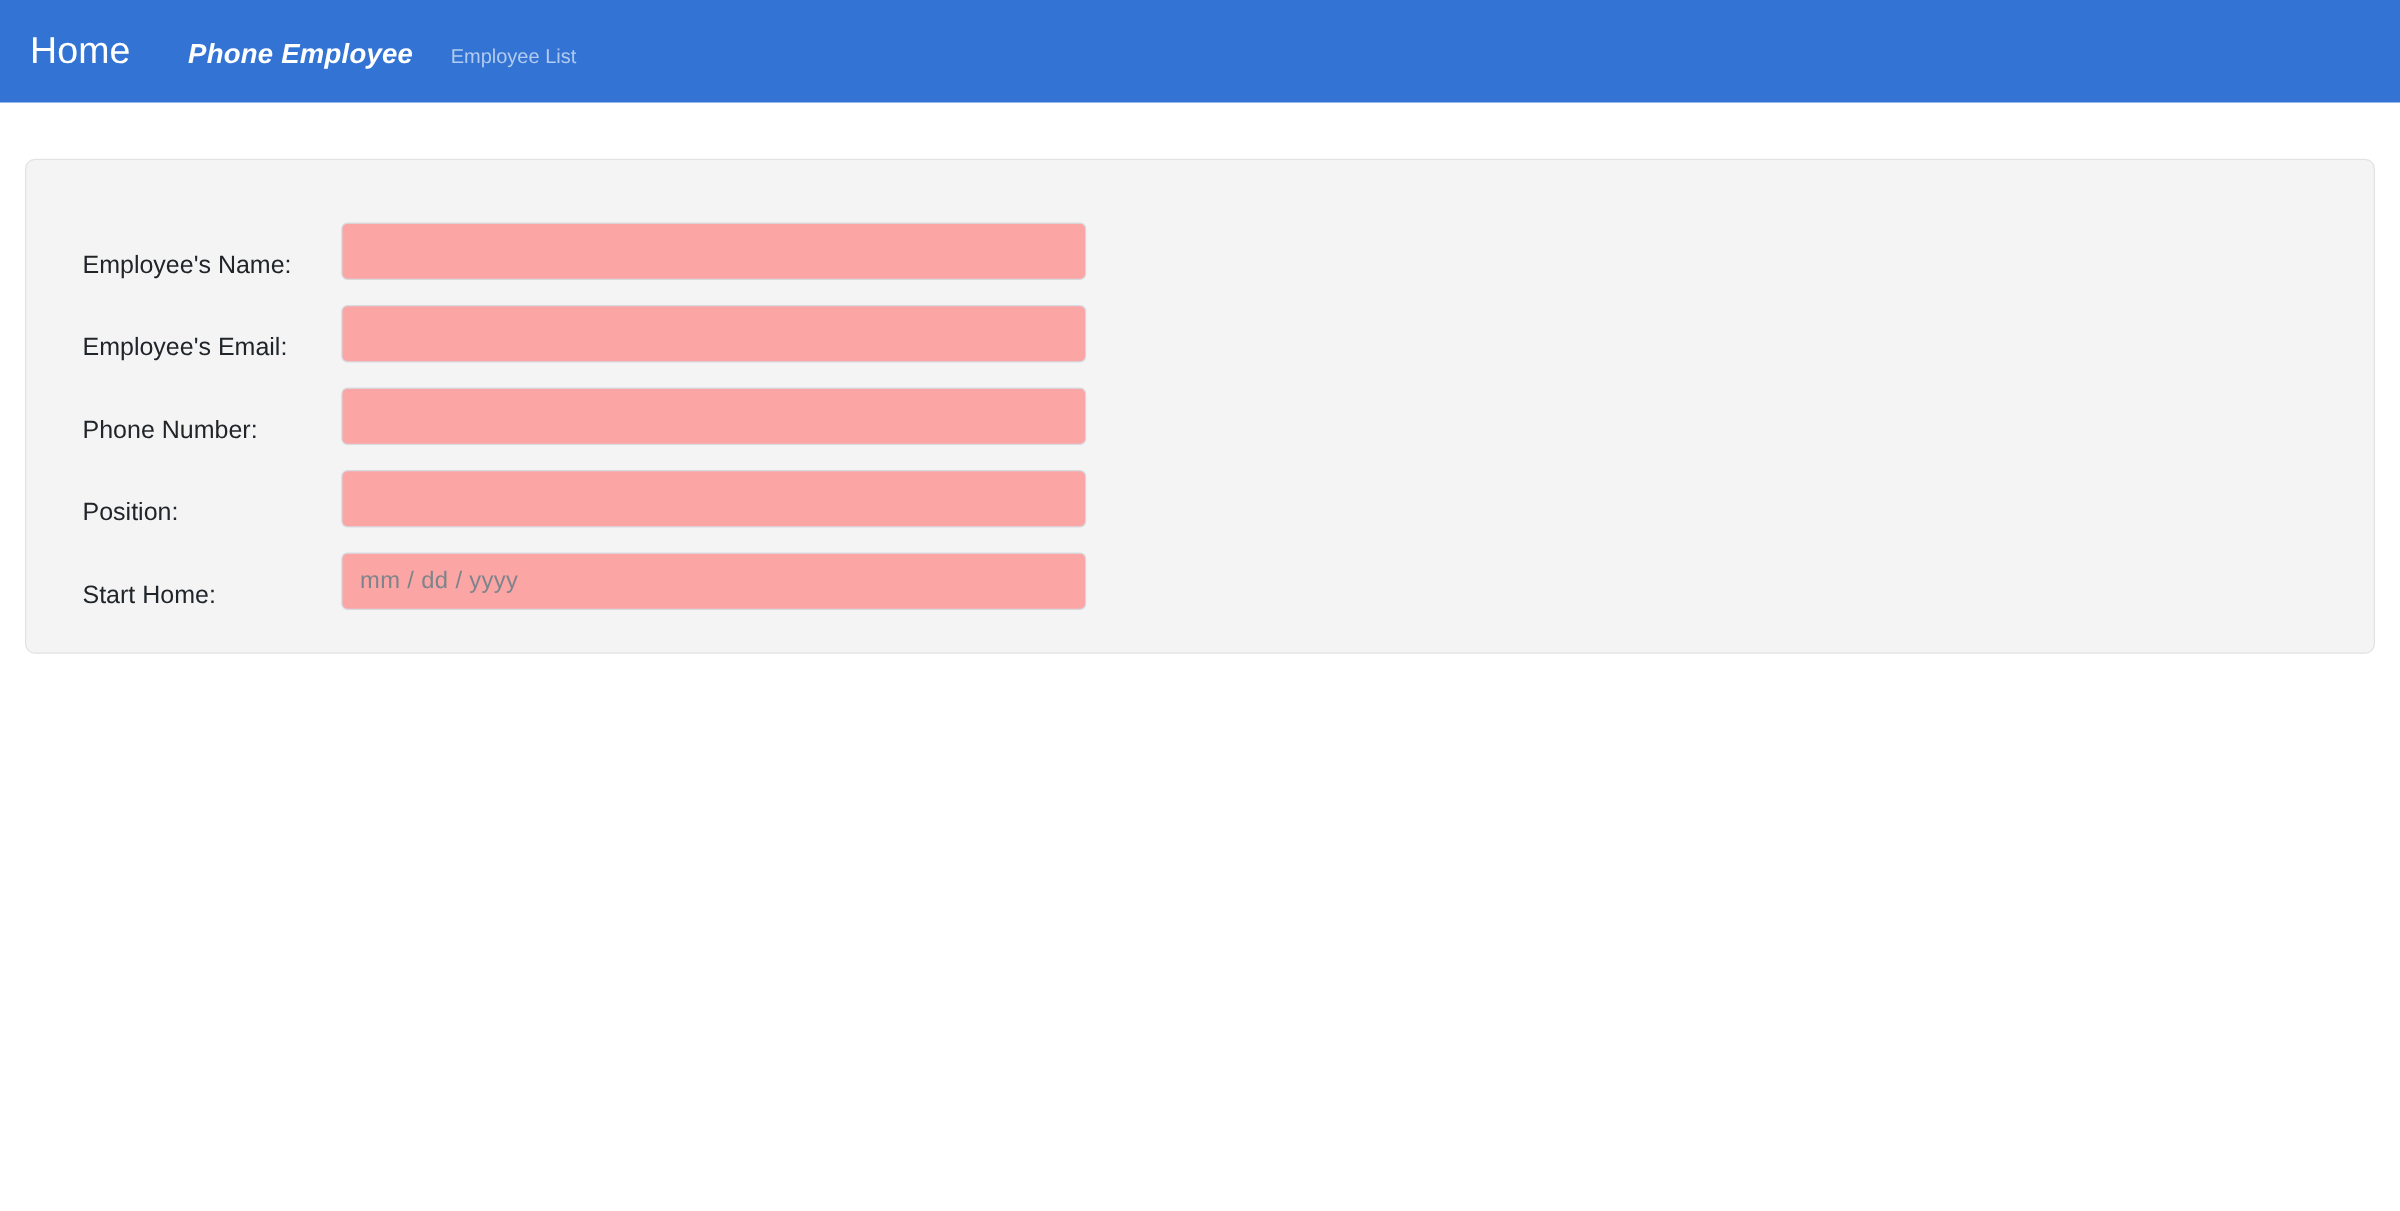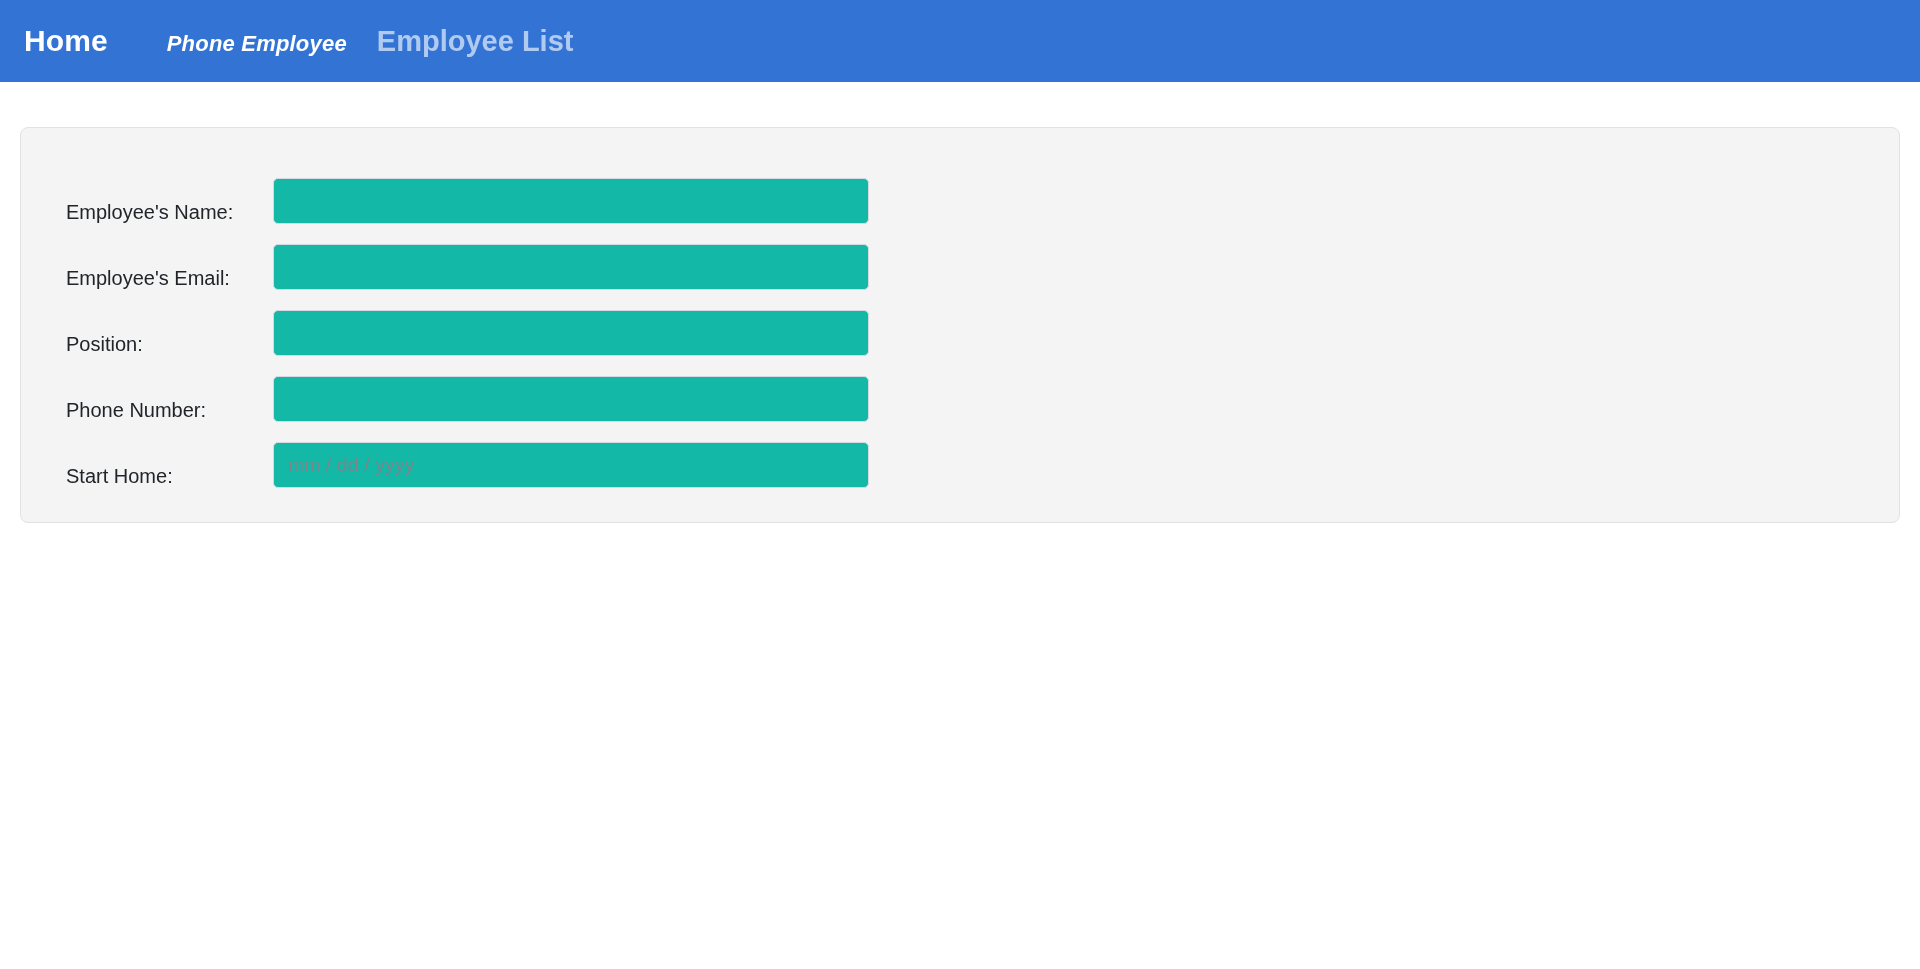--- a/index.html
+++ b/index.html
@@ -31,35 +31,35 @@
     gap: 0;
   }
   .nav-link {
     color: #ffffff;
     text-decoration: none;
     cursor: pointer;
     white-space: nowrap;
   }
   .nav-link.brand {
     font-size: 30px;
-    font-weight: 700;
+    font-weight: 400;
     letter-spacing: 0.1px;
-    margin-right: 59px;
+    margin-right: 46px;
     text-align: right;
   }
   .nav-link.active {
     font-size: 22px;
     font-weight: 700;
     font-style: italic;
     margin-right: 30px;
     letter-spacing: 0.2px;
   }
   .nav-link.muted {
-    font-size: 29px;
-    font-weight: 700;
+    font-size: 16px;
+    font-weight: 400;
     color: rgba(255, 255, 255, 0.62);
   }
 
   
   .page {
     padding: 0 20px;
     box-sizing: border-box;
   }
 
   .form-card {
@@ -87,21 +87,21 @@
     font-size: 20px;
     color: #212529;
     line-height: 1.2;
     white-space: nowrap;
   }
 
   .form-input {
     width: 596px;
     height: 46px;
     box-sizing: border-box;
-    background: #14b8a6;
+    background: #fca5a5;
     border: 1px solid #d6dae0;
     border-radius: 5px;
     padding: 0 14px;
     font-size: 19px;
     color: #2b2f33;
     font-family: "Liberation Sans", sans-serif;
     outline: none;
   }
   .form-input::placeholder {
     color: #7e848b;
@@ -156,26 +156,26 @@
       <div class="form-label">Employee's Name:</div>
       <input class="form-input" type="text" placeholder="" style="">
     </div>
 
     <div class="form-row">
       <div class="form-label">Employee's Email:</div>
       <input class="form-input" type="text" placeholder="" style="">
     </div>
 
     <div class="form-row">
-      <div class="form-label">Position:</div>
+      <div class="form-label">Phone Number:</div>
       <input class="form-input" type="text" placeholder="" style="">
     </div>
 
     <div class="form-row">
-      <div class="form-label">Phone Number:</div>
+      <div class="form-label">Position:</div>
       <input class="form-input" type="text" placeholder="" style="">
     </div>
 
     <div class="form-row">
       <div class="form-label">Start Home:</div>
       <input class="form-input date-input" type="text" placeholder="mm / dd / yyyy" style="">
     </div>
 
 
   </div>

